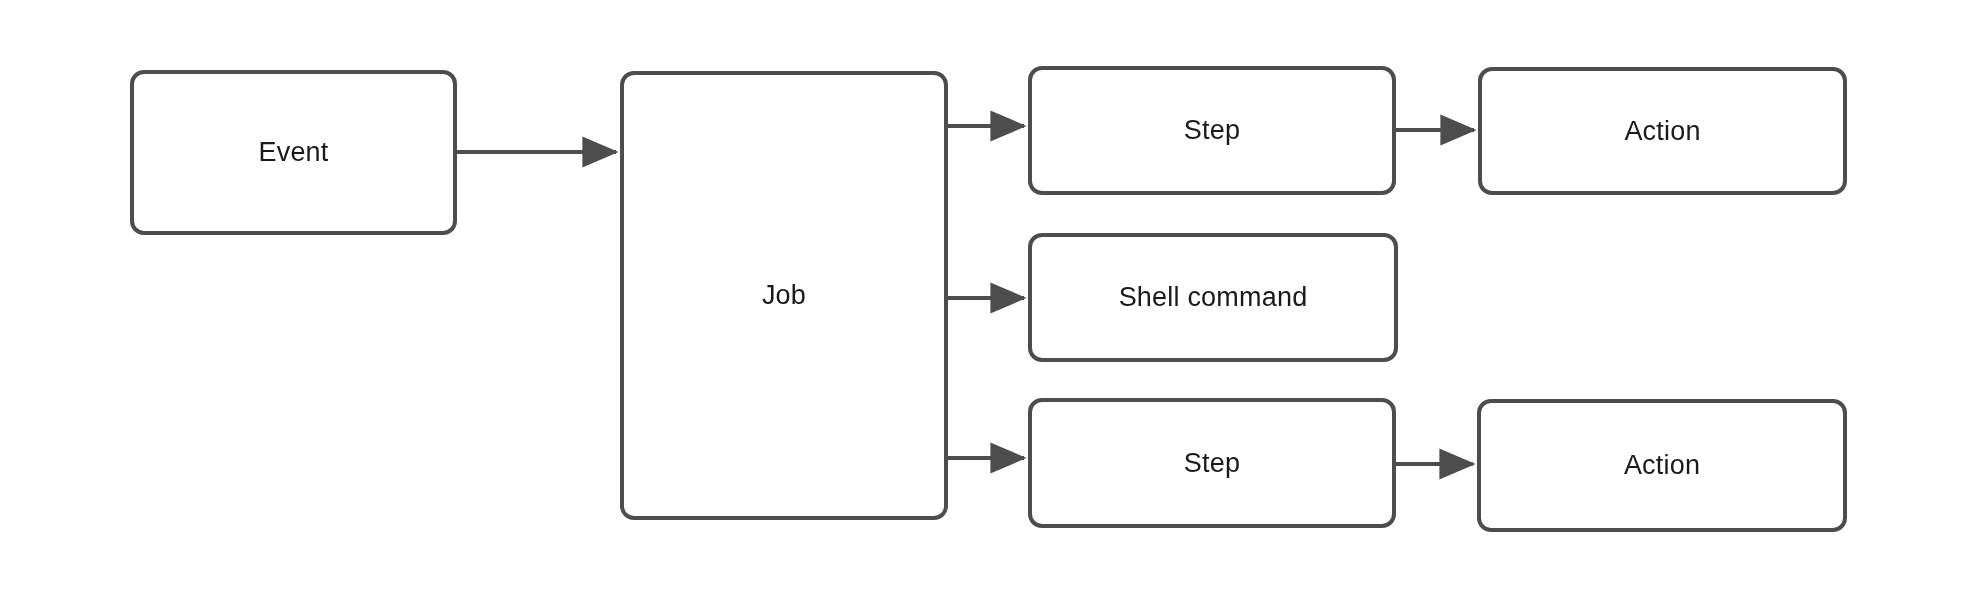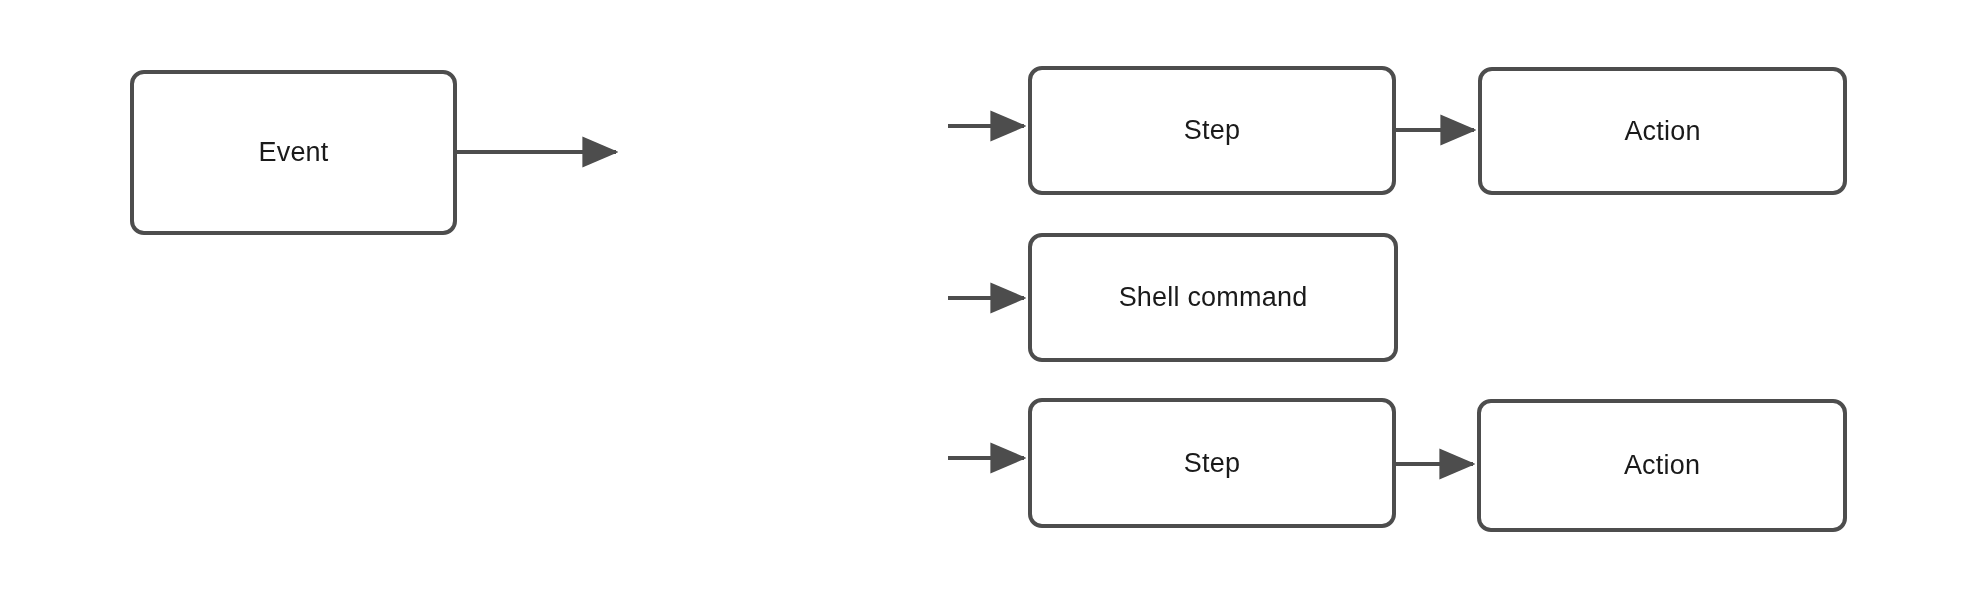--- a/index.html
+++ b/index.html
@@ -67,20 +67,23 @@
 
     <line x1="1396" y1="130" x2="1474" y2="130" stroke="#4d4d4d" stroke-width="4" marker-end="url(#arrowhead)"></line>
 
     <line x1="1396" y1="464" x2="1473" y2="464" stroke="#4d4d4d" stroke-width="4" marker-end="url(#arrowhead)"></line>
   </svg>
 
   <div class="node" style="left:130px; top:70px; width:327px; height:165px;">
     <span class="node-label">Event</span>
   </div>
 
+  <div class="node" style="left:620px; top:71px; width:328px; height:449px;">
+    <span class="node-label">Job</span>
+  </div>
 
   <div class="node" style="left:1028px; top:66px; width:368px; height:129px;">
     <span class="node-label">Step</span>
   </div>
 
   <div class="node" style="left:1478px; top:67px; width:369px; height:128px;">
     <span class="node-label">Action</span>
   </div>
 
   <div class="node" style="left:1028px; top:233px; width:370px; height:129px;text-align:center;">

